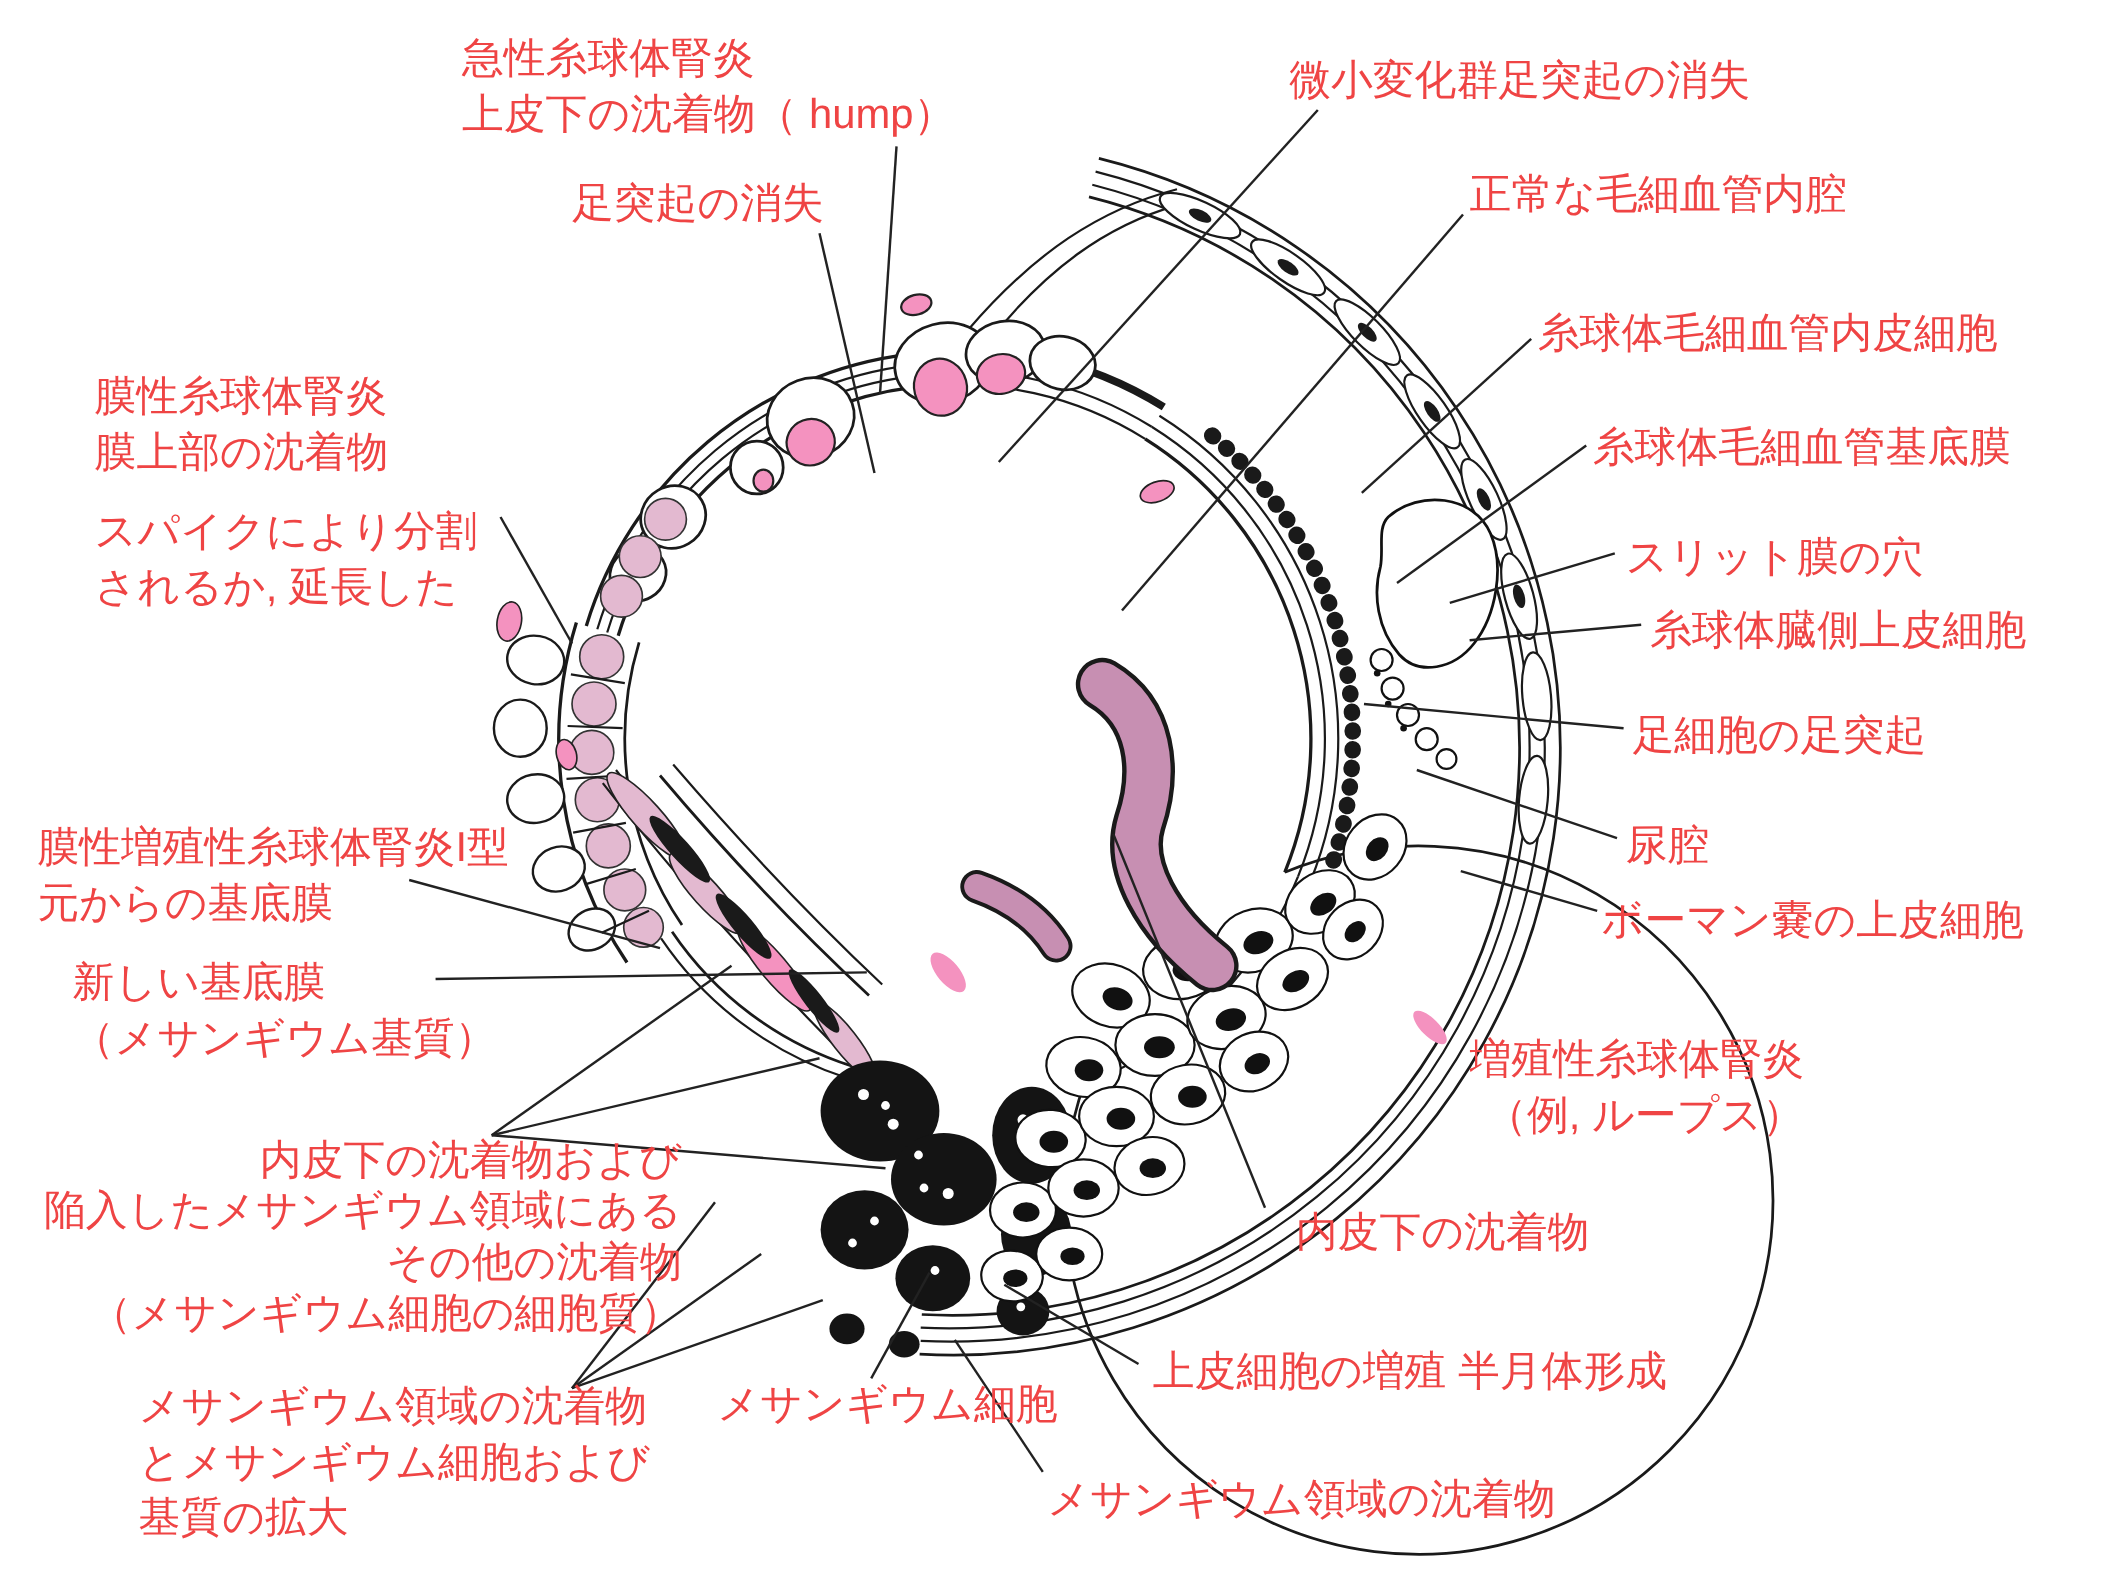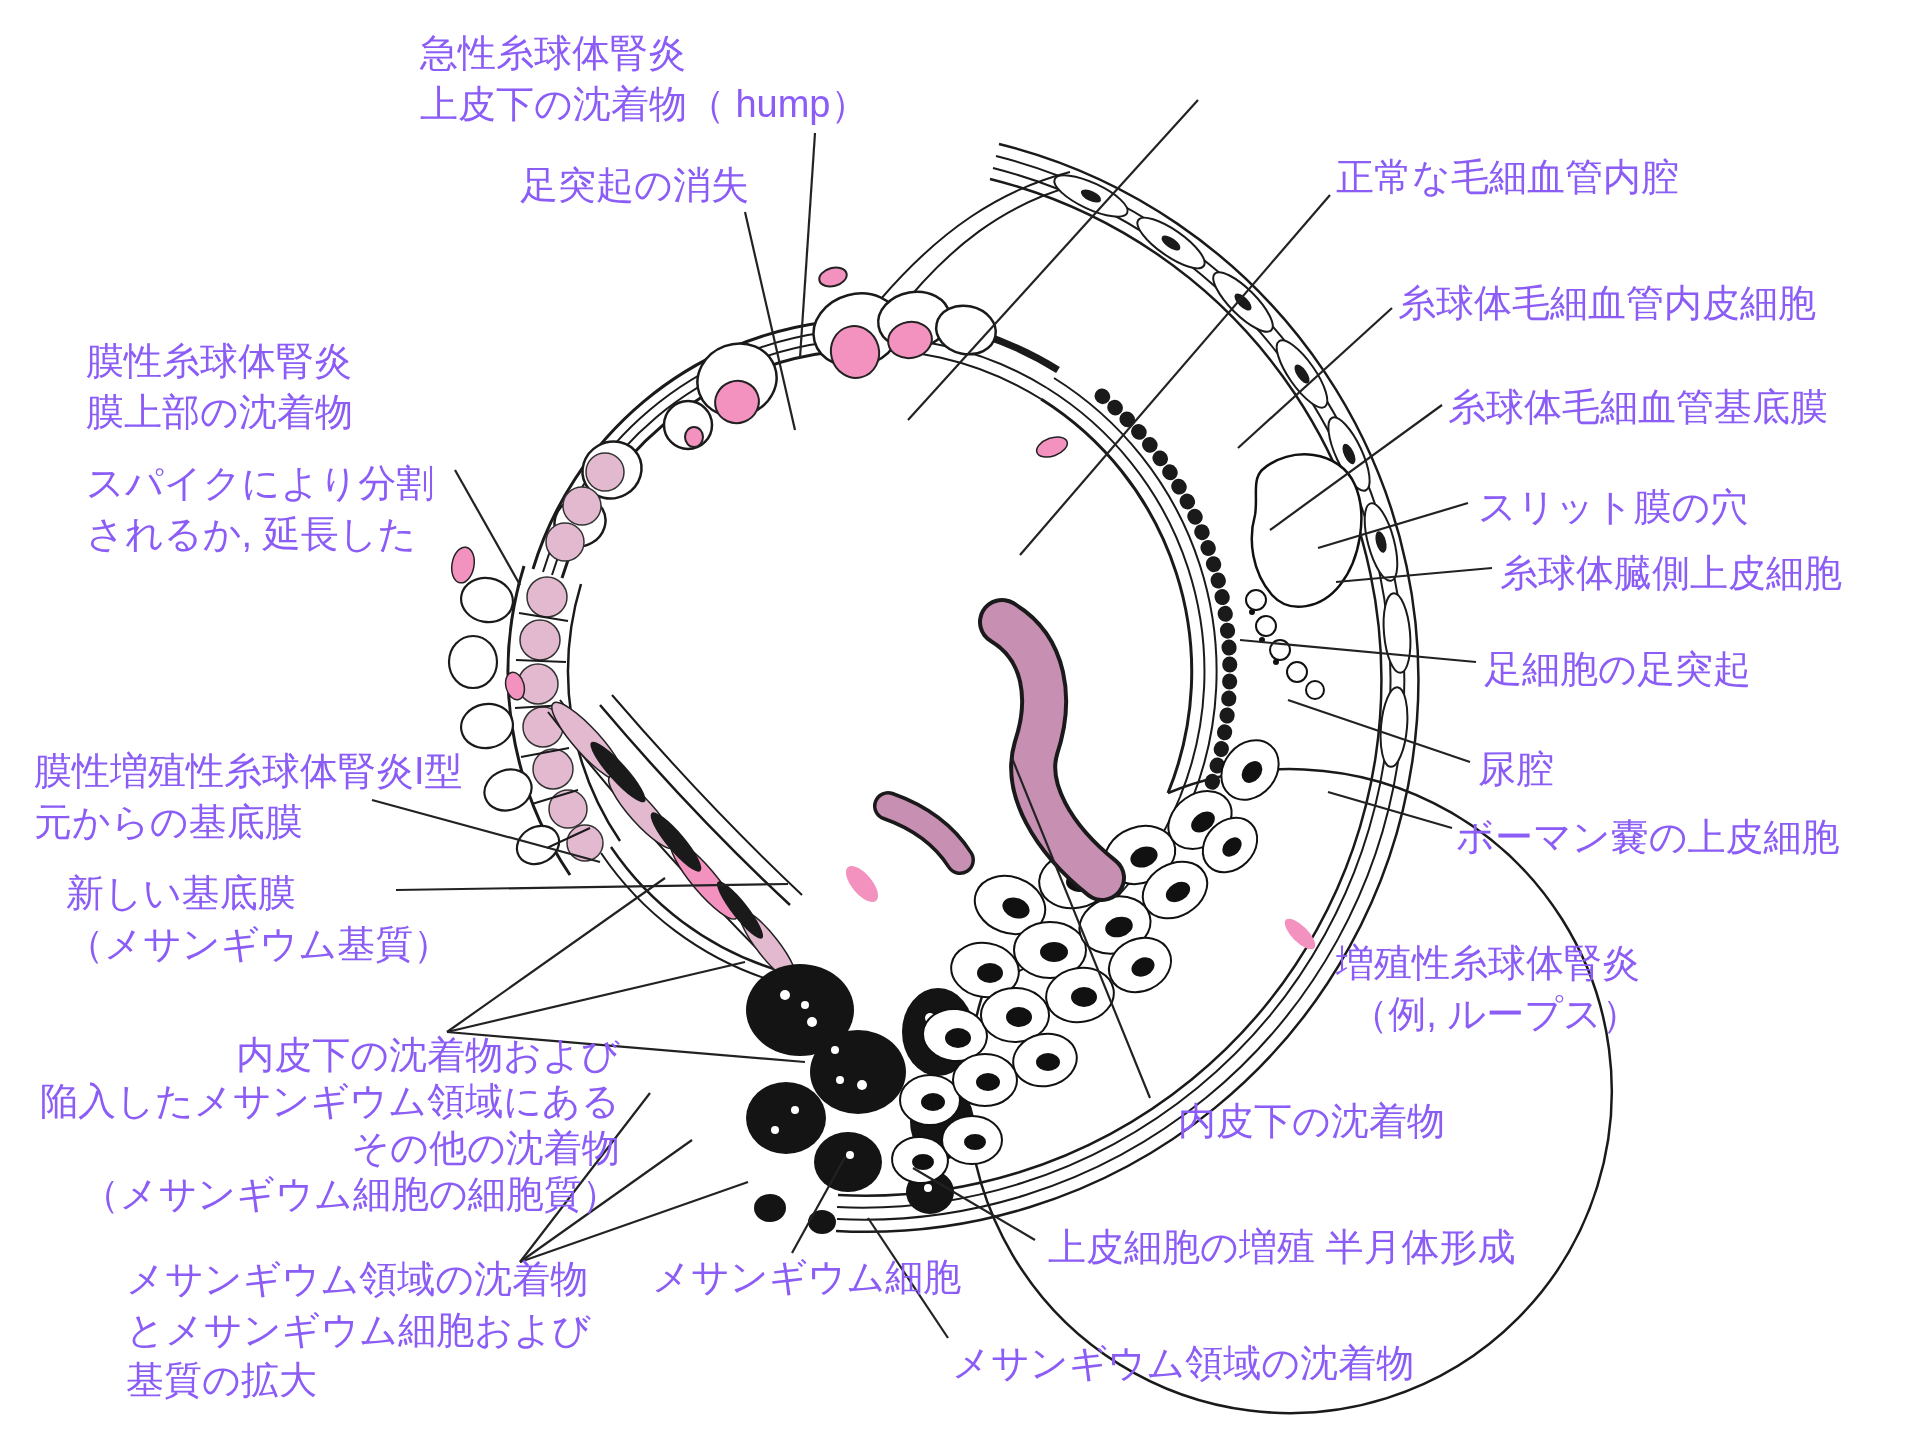--- a/index.html
+++ b/index.html
@@ -1,19 +1,19 @@
 <!DOCTYPE html>
 <html><head>
 <meta charset="utf-8">
 <style>
   html,body{margin:0;padding:0;background:#ffffff;}
   .stage{position:relative;width:1920px;height:1442px;background:#fff;overflow:hidden;
          font-family:"Liberation Sans","DejaVu Sans",sans-serif;}
   .stage svg{position:absolute;left:0;top:0;}
-  .lbl{position:absolute;color:#8b5cf6;font-size:38px;line-height:1.33;white-space:nowrap;
+  .lbl{position:absolute;color:#ef4444;font-size:38px;line-height:1.33;white-space:nowrap;
        font-weight:400;letter-spacing:0px;}
   .lbl span{display:block;}
   .lbl.center{text-align:right;}
   .lbl.tight span{line-height:1.22;text-align:right;}
 </style>
 </head>
 <body>
 
 <div class="stage">
 
@@ -268,20 +268,23 @@
   </g>
 </svg>
 
 <div class="lbl" style="left:420px;top:28px">
   <span>急性糸球体腎炎</span>
   <span>上皮下の沈着物（ hump）</span>
 </div>
 <div class="lbl" style="left:520px;top:160px">
   <span>足突起の消失</span>
 </div>
+<div class="lbl" style="left:1172px;top:48px">
+  <span>微小変化群足突起の消失</span>
+</div>
 <div class="lbl" style="left:1336px;top:152px">
   <span>正常な毛細血管内腔</span>
 </div>
 <div class="lbl" style="left:1398px;top:278px">
   <span>糸球体毛細血管内皮細胞</span>
 </div>
 <div class="lbl" style="left:1448px;top:382px">
   <span>糸球体毛細血管基底膜</span>
 </div>
 <div class="lbl" style="left:1478px;top:482px">

